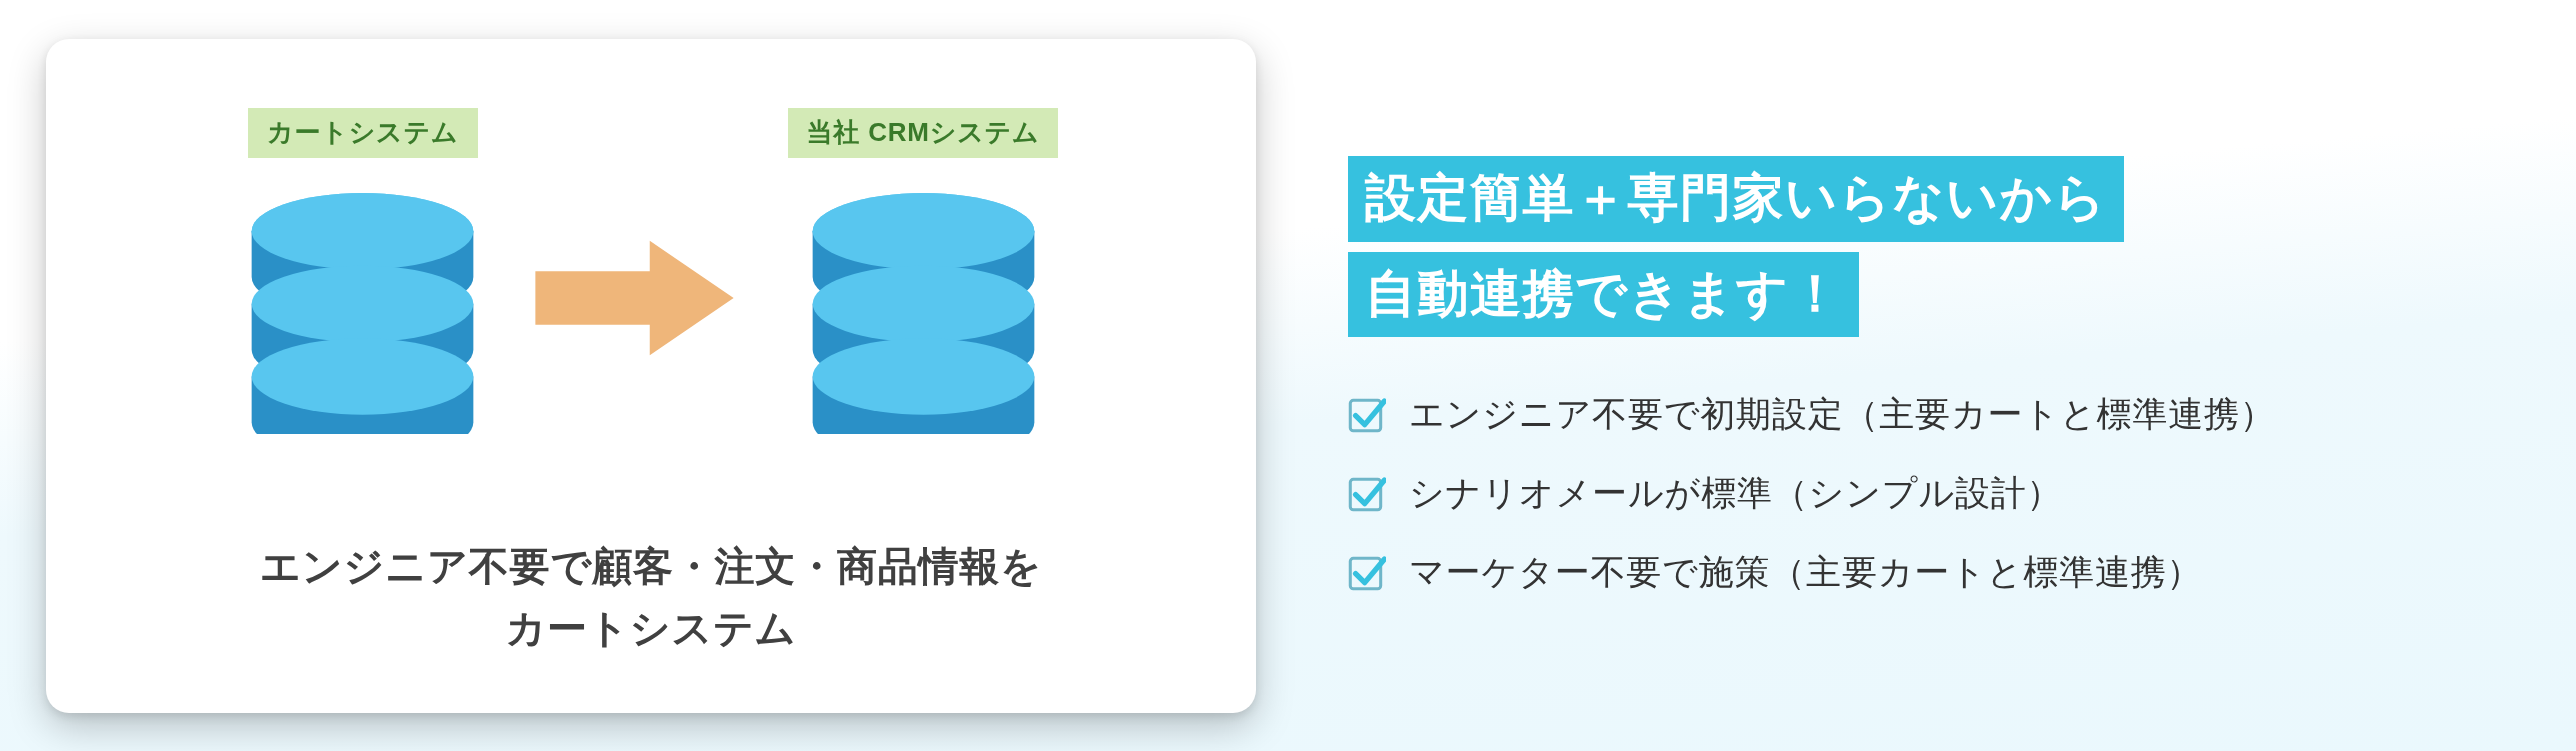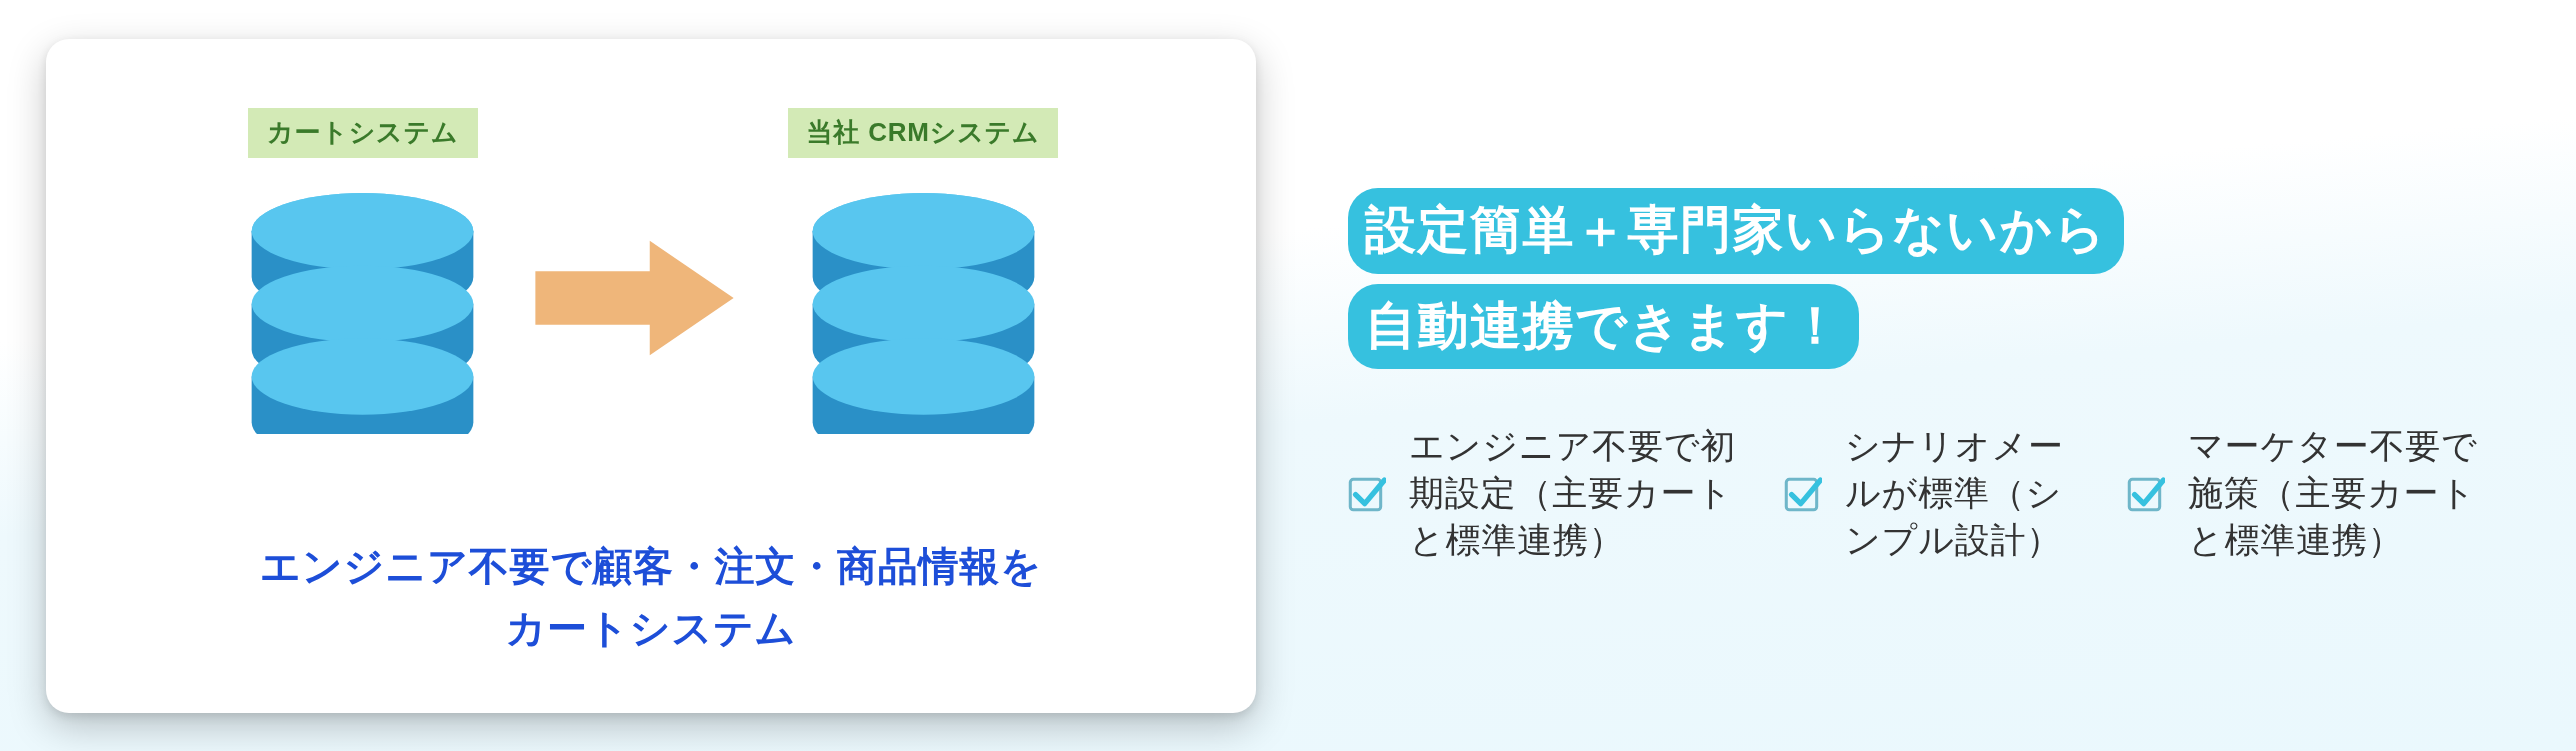--- a/index.html
+++ b/index.html
@@ -68,21 +68,21 @@
     width: 199px;
     height: 122px;
     align-self: center;
     margin-top: 54px;
   }
   .caption {
     width: 100%;
     text-align: center;
     font-size: 40px;
     font-weight: 600;
-    color: #1d4ed8;
+    color: #404040;
     line-height: 1.55;
     margin-bottom: 7.7px;
     letter-spacing: 0.8px;
   }
   
   .right {
     flex: 1;
     display: flex;
     flex-direction: column;
     gap: 38px;
@@ -96,25 +96,24 @@
   }
   .hl-span {
     display: inline-block;
     background: #36c1df;
     color: #fff;
     font-size: 51px;
     font-weight: 700;
     line-height: 1.4;
     padding: 6.1px 17px 7.7px 17px;
     letter-spacing: 1.5px;
-    border-radius: 30px;
   }
   .checklist {
     display: flex;
-    flex-direction: row;
+    flex-direction: column;
     gap: 32px;
     margin-top: 15.3px;
   }
   .check-item {
     display: flex;
     align-items: center;
     gap: 23px;
     font-size: 35px;
     font-weight: 500;
     color: #333;

